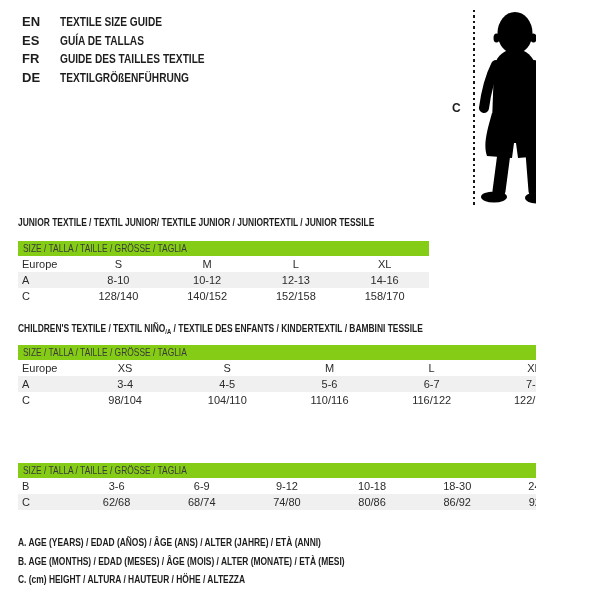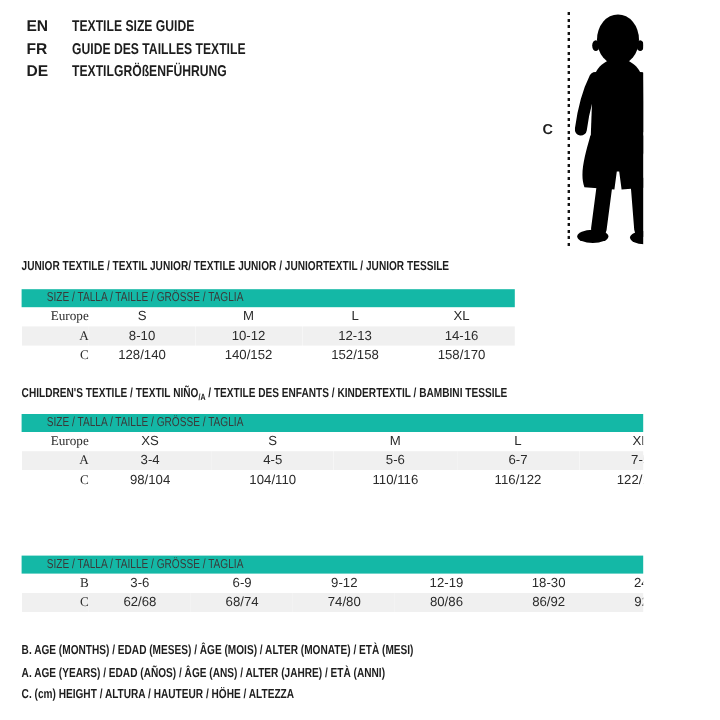--- a/index.html
+++ b/index.html
@@ -17,42 +17,45 @@
     background:repeating-linear-gradient(to bottom,#151515 0 2.5px,transparent 2.5px 5.5px);}
   .height-label{position:absolute;left:452px;top:101px;font-weight:bold;font-size:12px;}
   .baby-svg{position:absolute;left:479px;top:7px;width:90px;height:200px;}
 
   
   .sec-title{position:absolute;left:18px;font-weight:bold;font-size:10.8px;line-height:15.2px;white-space:nowrap;}
   .sub{font-size:7.5px;vertical-align:-2px;}
 
   
   .tablewrap{position:absolute;left:18px;}
-  .size-bar{background:#14b8a6;height:15px;line-height:15px;font-size:10.8px;color:#3a3a3a;
-            padding-left:21px;white-space:nowrap;overflow:visible;}
+  .size-bar{background:#84cc16;height:15px;line-height:15px;font-size:10.8px;color:#3a3a3a;
+            padding-left:5px;white-space:nowrap;overflow:visible;}
   table{border-collapse:collapse;table-layout:fixed;width:100%;}
   td{font-size:11px;color:#2b2b2b;text-align:center;height:16px;padding:0;line-height:16px;
      white-space:nowrap;overflow:hidden;}
-  td.rowlabel{text-align:right;padding-left:4px;width:52px;font-family:Liberation Serif, serif;}
+  td.rowlabel{text-align:left;padding-left:4px;width:52px;}
   tbody tr:nth-child(even){background:#f0f0f0;}
   .w-junior{width:411px;top:241px;}
   .w-children{width:567px;top:345px;}
   .w-babies{width:567px;top:463px;}
 
   
   .footnotes{position:absolute;left:18px;top:533px;font-weight:bold;font-size:10.8px;line-height:18.6px;}
 </style>
 </head>
 <body>
 
 <div class="page">
 
   <div class="lang-block">
     <div class="lang-row">
       <span class="lang-code">EN</span><span class="cond">TEXTILE SIZE GUIDE</span>
+    </div>
+    <div class="lang-row">
+      <span class="lang-code">ES</span><span class="cond">GUÍA DE TALLAS</span>
     </div>
     <div class="lang-row">
       <span class="lang-code">FR</span><span class="cond">GUIDE DES TAILLES TEXTILE</span>
     </div>
     <div class="lang-row">
       <span class="lang-code">DE</span><span class="cond">TEXTILGRÖßENFÜHRUNG</span>
     </div>
   </div>
 
   <div class="measure-line"></div>
@@ -148,36 +151,36 @@
     <div class="size-bar">
       <span class="cond">SIZE / TALLA / TAILLE / GRÖSSE / TAGLIA</span>
     </div>
     <table>
         <tbody>
           <tr>
             <td class="rowlabel">B</td>
             <td>3-6</td>
             <td>6-9</td>
             <td>9-12</td>
-            <td>12-19</td>
+            <td>10-18</td>
             <td>18-30</td>
             <td>24-36</td>
           </tr>
           <tr>
             <td class="rowlabel">C</td>
             <td>62/68</td>
             <td>68/74</td>
             <td>74/80</td>
             <td>80/86</td>
             <td>86/92</td>
             <td>92/98</td>
           </tr>
         </tbody>
       </table>
   </div>
 
   <div class="footnotes">
+    <div><span class="cond">A. AGE (YEARS) / EDAD (AÑOS) / ÂGE (ANS) / ALTER (JAHRE) / ETÀ (ANNI)</span></div>
     <div><span class="cond">B. AGE (MONTHS) / EDAD (MESES) / ÂGE (MOIS) / ALTER (MONATE) / ETÀ (MESI)</span></div>
-    <div><span class="cond">A. AGE (YEARS) / EDAD (AÑOS) / ÂGE (ANS) / ALTER (JAHRE) / ETÀ (ANNI)</span></div>
     <div><span class="cond">C. (cm) HEIGHT / ALTURA / HAUTEUR / HÖHE / ALTEZZA</span></div>
   </div>
 
 </div>
 
 </body></html>

